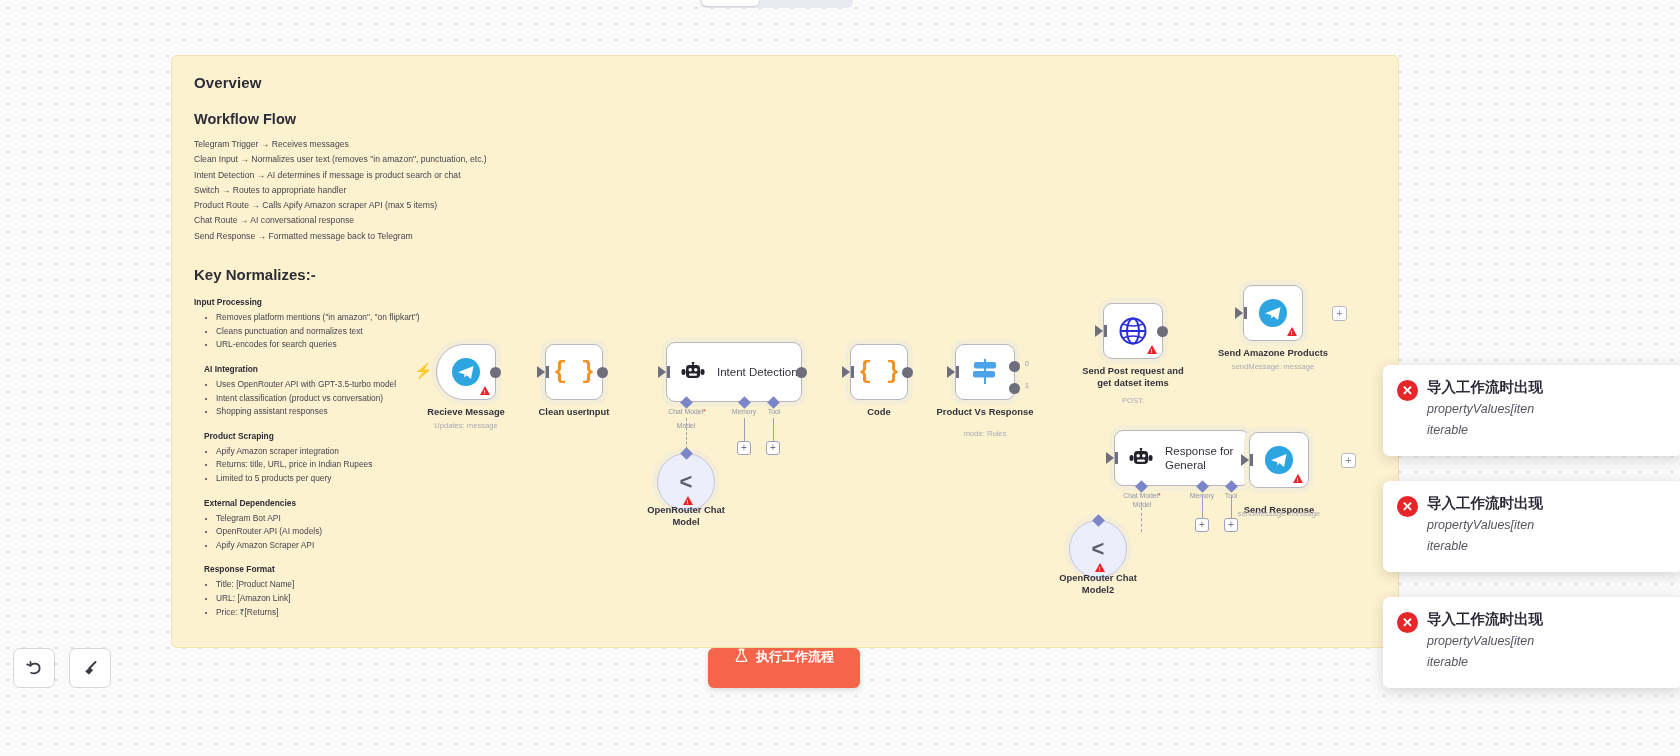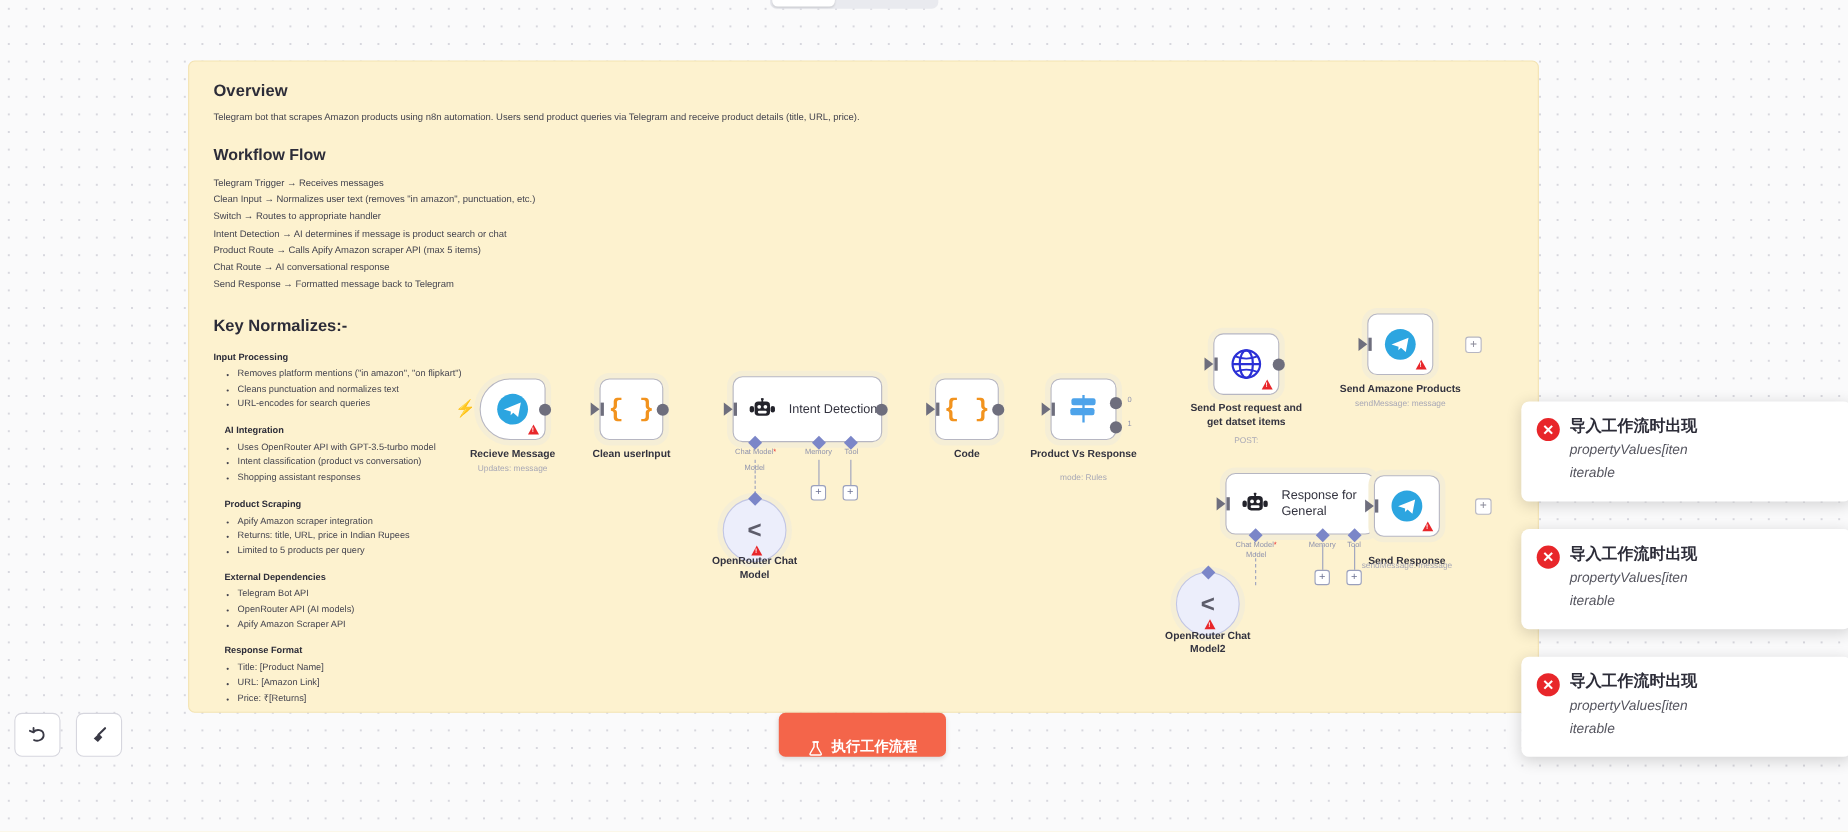--- a/index.html
+++ b/index.html
@@ -115,21 +115,21 @@
 
   
   .ctrlbtn{
     position:absolute; width:42px;height:40px; background:#fff;
     border:1px solid #d6d6de; border-radius:7px;
     display:flex;align-items:center;justify-content:center;
   }
   .execbtn{
     position:absolute; left:708px; top:648px; width:152px; height:40px;
     background:#f4654a; border-radius:6px; color:#fff;
-    display:flex;align-items:flex-end;justify-content:center; gap:7px;
+    display:flex;align-items:flex-start;justify-content:center; gap:7px;
     font-size:13px; font-weight:600;
     box-shadow:0 2px 5px rgba(0,0,0,.13);
   }
 </style>
 </head>
 <body>
 
 <div class="tabstrip">
   <div class="tab active">编辑器</div>
   <div class="tab">执行</div>
@@ -146,28 +146,27 @@
     <path d="M1020,385 C1060,390 1062,458 1074,458"></path>
     <line x1="1166" y1="313" x2="1240" y2="313"></line>
     <line x1="1211" y1="458" x2="1246" y2="458"></line>
     <line x1="1303" y1="313" x2="1332" y2="313"></line>
     <line x1="1311" y1="460" x2="1341" y2="460"></line>
   </g>
 </svg>
 
 <div class="note">
   <h1>Overview</h1>
-  <p class="lead">Telegram bot that scrapes Amazon products using n8n automation. Users send product queries via Telegram and receive product details (title, URL, price).</p>
 
   <h2>Workflow Flow</h2>
   <div class="flowline">
     <div>Telegram Trigger → Receives messages</div>
     <div>Clean Input → Normalizes user text (removes "in amazon", punctuation, etc.)</div>
+    <div>Intent Detection → AI determines if message is product search or chat</div>
     <div>Switch → Routes to appropriate handler</div>
-    <div>Intent Detection → AI determines if message is product search or chat</div>
     <div>Product Route → Calls Apify Amazon scraper API (max 5 items)</div>
     <div>Chat Route → AI conversational response</div>
     <div>Send Response → Formatted message back to Telegram</div>
   </div>
 
   <h3>Key Normalizes:-</h3>
 
   <div class="kc">
     <div class="grp first">Input Processing</div>
     <ul>

